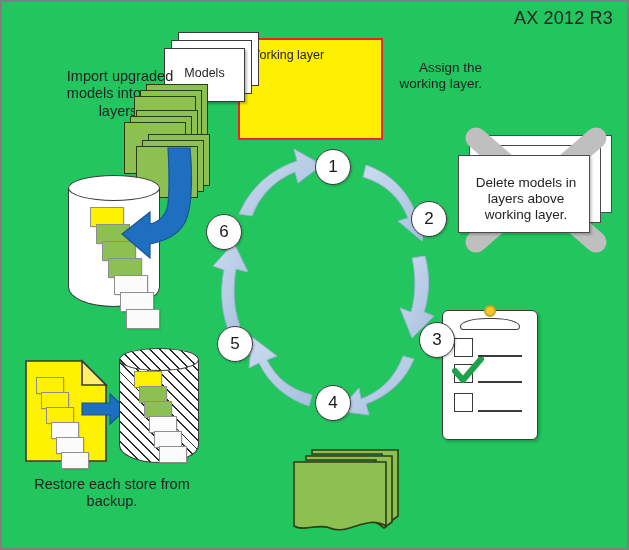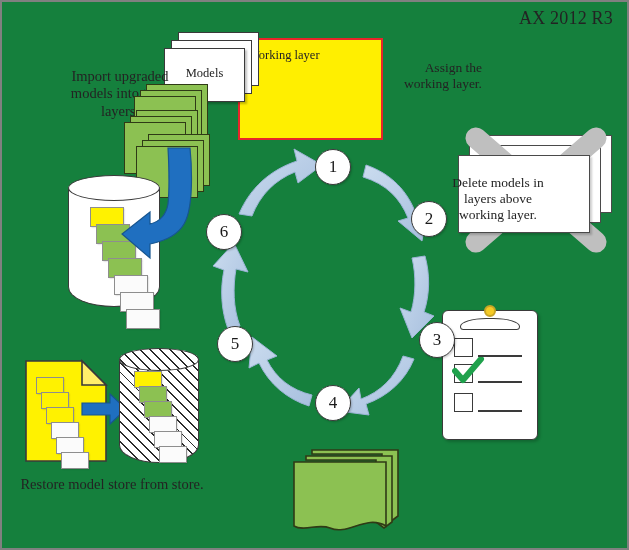--- a/index.html
+++ b/index.html
@@ -4,25 +4,25 @@
 <style>
   html, body {
     margin: 0;
     padding: 0;
     background: #ffffff;
   }
   #canvas {
     position: relative;
     width: 629px;
     height: 550px;
-    background: #15803d;
+    background: #22c55e;
     border: 2px solid #808080;
     box-sizing: border-box;
     overflow: hidden;
-    font-family: Liberation Serif, serif;
+    font-family: Liberation Sans, sans-serif;
     color: #1a1a1a;
   }
   .txt {
     position: absolute;
     text-align: center;
     line-height: 1.2;
     color: #232323;
     white-space: pre-line;
   }
 
@@ -126,21 +126,21 @@
     background: #ffffff;
     border: 1.4px solid #4a4a4a;
     box-sizing: border-box;
   }
   #d-c3 { left: 478px; top: 133px; width: 132px; height: 78px; }
   #d-c2 { left: 467px; top: 143px; width: 132px; height: 78px; }
   #d-c1 { left: 456px; top: 153px; width: 132px; height: 78px;
           box-shadow: 1.5px 1.5px 2px rgba(0,0,0,.2); }
   #delete-x { position: absolute; left: 440px; top: 120px; }
   #delete-txt {
-    left: 440px; top: 173px; width: 112px;
+    left: 468px; top: 173px; width: 112px;
     font-size: 13.5px;
   }
 
   
   #clip-board {
     position: absolute;
     left: 440px; top: 308px;
     width: 96px; height: 130px;
     background: #ffffff;
     border: 1.8px solid #3a3a3a;
@@ -343,21 +343,21 @@
 
   <div id="cyl-b-body"></div>
   <div id="cyl-b-top"></div>
   <div class="layer ly-yellow" style="left:132px; top:369px; width:28px; height:17px;"></div>
   <div class="layer ly-green" style="left:137px; top:384px; width:28px; height:17px;"></div>
   <div class="layer ly-green" style="left:142px; top:399px; width:28px; height:17px;"></div>
   <div class="layer ly-white" style="left:147px; top:414px; width:28px; height:17px;"></div>
   <div class="layer ly-white" style="left:152px; top:429px; width:28px; height:17px;"></div>
   <div class="layer ly-white" style="left:157px; top:444px; width:28px; height:17px;"></div>
 
-  <div class="txt" id="restore-txt">Restore model store from store.</div>
+  <div class="txt" id="restore-txt">Restore each store from backup.</div>
 
   <svg id="cycle-svg" width="629" height="550" viewBox="0 0 629 550">
     <defs>
       <linearGradient id="ag" x1="0" y1="0" x2="1" y2="1">
         <stop offset="0%" stop-color="#CBDCEF"></stop>
         <stop offset="100%" stop-color="#A7BFDE"></stop>
       </linearGradient>
     </defs>
     <g fill="url(#ag)" stroke="#9BB4D6" stroke-width="1">
 

